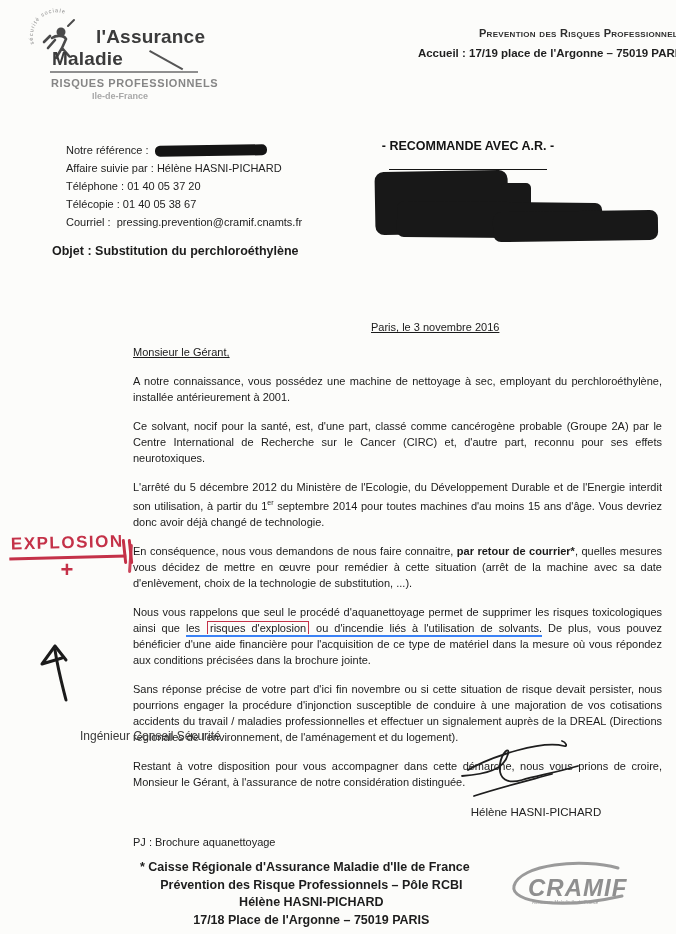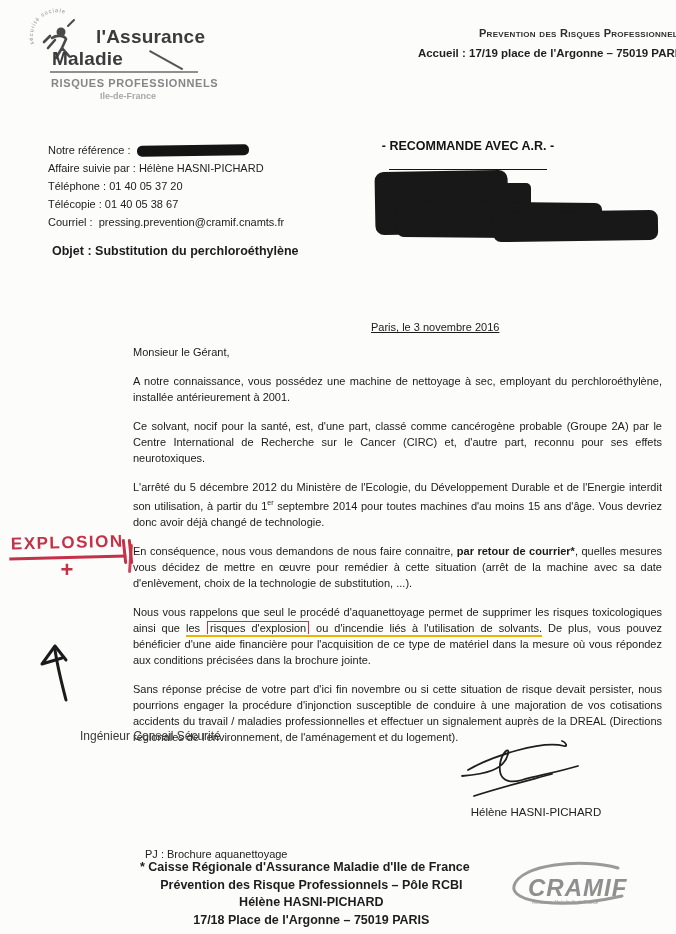--- a/index.html
+++ b/index.html
@@ -10,65 +10,65 @@
   }
   
   .logo-block{position:absolute;left:0;top:0;width:240px;height:110px;}
   .logo-figure{position:absolute;left:28px;top:8px;}
   .brand{position:absolute;font-weight:bold;color:#3b3b3b;font-size:19px;letter-spacing:0.2px;}
   .brand1{left:96px;top:26px;}
   .brand2{left:52px;top:48px;}
   .logo-swoosh{position:absolute;left:150px;top:50px;width:38px;border-top:2px solid #555;transform:rotate(29deg);transform-origin:left top;}
   .logo-rule{position:absolute;left:50px;top:71px;width:148px;border-top:2px solid #8f8f8f;}
   .logo-sub1{position:absolute;left:51px;top:77px;font-size:11px;font-weight:bold;color:#868686;letter-spacing:0.6px;}
-  .logo-sub2{position:absolute;left:100px;top:91px;font-size:9px;color:#a8a8a8;font-weight:bold;}
+  .logo-sub2{position:absolute;left:92px;top:91px;font-size:9px;color:#a8a8a8;font-weight:bold;}
   .hdr-right{position:absolute;right:-2px;top:27px;text-align:right;}
   .hdr-line1{font-variant:small-caps;font-size:11px;font-weight:600;color:#2e2e2e;letter-spacing:0.3px;}
   .hdr-line2{font-weight:bold;font-size:11.5px;color:#1f1f1f;margin-top:8px;}
   
-  .ref-block{position:absolute;left:48px;top:141px;font-size:11px;color:#222;text-align:center;}
+  .ref-block{position:absolute;left:66px;top:141px;font-size:11px;color:#222;text-align:center;}
   .ref-line{height:18px;display:flex;align-items:center;white-space:pre;}
   .redaction-bar{width:112px;height:11px;background:#141414;border-radius:5px;margin-left:6px;transform:rotate(-0.8deg);}
   .subject{position:absolute;left:52px;top:244px;font-weight:bold;font-size:12.5px;color:#1b1b1b;}
   
   .recommande{position:absolute;left:366px;top:139px;width:204px;text-align:center;font-weight:bold;font-size:12.5px;color:#141414;white-space:pre;}
   .recommande .und{border-bottom:1.6px solid #141414;padding-bottom:16px;}
   .blob{position:absolute;left:375px;top:168px;width:286px;height:78px;}
   .blob div{position:absolute;background:#181818;}
   .blob .b1{left:0;top:3px;width:133px;height:63px;border-radius:9px;transform:rotate(-1deg);}
   .blob .b2{left:126px;top:15px;width:30px;height:32px;border-radius:5px;}
   .blob .b3{left:22px;top:34px;width:205px;height:36px;border-radius:7px;transform:rotate(0.6deg);}
   .blob .b4{left:118px;top:43px;width:165px;height:30px;border-radius:8px;transform:rotate(-0.8deg);}
   
   .letter-body{position:absolute;left:133px;top:319px;width:529px;font-size:11px;line-height:16px;text-align:justify;color:#1b1b1b;}
   .date-line{margin-left:238px;text-align:left;text-decoration:underline;}
-  .salutation{margin-top:9px;}
+  .salutation{margin-top:9px;text-decoration:underline;}
   .letter-body p{margin:13px 0 0 0;}
   .b{font-weight:bold;}
   sup{font-size:7px;}
-  .red-underline{border-bottom:2px solid #eab308;padding-bottom:1px;}
+  .red-underline{border-bottom:2px solid #3b82f6;padding-bottom:1px;}
   .red-box{border:1.6px solid #c43148;border-bottom:none;padding:0 2px;margin:0 1px;}
   .red-margin-tick{position:absolute;left:129px;top:544px;width:3px;height:29px;background:#c43148;border-radius:2px;transform:rotate(4deg);opacity:.9;}
   
   .annotation{position:absolute;left:2px;top:533px;width:130px;text-align:center;color:#c43148;}
   .annot-word{display:inline-block;font-weight:bold;font-size:17px;letter-spacing:1.5px;border-bottom:3px solid #c43148;padding:0 2px 3px;}
   .w1{transform:rotate(-1.5deg);}
   .w2{transform:rotate(-1deg);margin-top:1px;}
   .annot-plus{font-size:22px;font-weight:bold;line-height:20px;margin:1px 0;}
   .annot-bars{position:absolute;right:0px;top:6px;display:flex;gap:3px;}
   .annot-bars i{display:block;width:3px;height:25px;background:#c43148;border-radius:2px;transform:rotate(-6deg);}
   .hand-arrow{position:absolute;left:34px;top:632px;}
   
   .sig-left-name{position:absolute;left:60px;top:701px;font-size:22px;font-weight:bold;color:#333;letter-spacing:0.6px;}
   .sig-left-title{position:absolute;left:80px;top:729px;font-size:12px;color:#3a3a3a;}
   .sig-right-titles{position:absolute;left:418px;top:704px;width:244px;text-align:center;font-size:11.5px;line-height:15px;color:#222;}
   .sig-scribble{position:absolute;left:452px;top:732px;}
   .sig-right-name{position:absolute;left:418px;top:806px;width:236px;text-align:center;font-size:11.5px;color:#222;}
   
-  .pj{position:absolute;left:145px;top:836px;font-size:11px;color:#222;margin-top:12px;}
+  .pj{position:absolute;left:133px;top:836px;font-size:11px;color:#222;}
   .footer-address{position:absolute;left:140px;top:859px;font-weight:bold;font-size:12.5px;line-height:17.5px;color:#1d1d1d;text-align:center;}
   .footer-address .indent{padding-left:13px;}
   .cramif{position:absolute;left:500px;top:856px;}
 </style>
 </head>
 <body>
 
 <div class="page">
 
   <div class="logo-block">
@@ -116,20 +116,21 @@
 
   <div class="letter-body">
     <div class="date-line">Paris, le 3 novembre 2016</div>
     <div class="salutation">Monsieur le Gérant,</div>
     <p>A notre connaissance, vous possédez une machine de nettoyage à sec, employant du perchloroéthylène, installée antérieurement à 2001.</p>
     <p>Ce solvant, nocif pour la santé, est, d'une part, classé comme cancérogène probable (Groupe 2A) par le Centre International de Recherche sur le Cancer (CIRC) et, d'autre part, reconnu pour ses effets neurotoxiques.</p>
     <p><span>L'arrêté du 5 décembre 2012 du Ministère de l'Ecologie, du Développement Durable et de l'Energie interdit son utilisation, à partir du 1</span><sup>er</sup><span> septembre 2014 pour toutes machines d'au moins 15 ans d'âge. Vous devriez donc avoir déjà changé de technologie.</span></p>
     <p><span>En conséquence, nous vous demandons de nous faire connaitre, </span><span class="b">par retour de courrier*</span><span>, quelles mesures vous décidez de mettre en œuvre pour remédier à cette situation (arrêt de la machine avec sa date d'enlèvement, choix de la technologie de substitution, ...).</span></p>
     <p><span>Nous vous rappelons que seul le procédé d'aquanettoyage permet de supprimer les risques toxicologiques ainsi que </span><span class="red-underline"><span>les </span><span class="red-box">risques d'explosion</span><span> ou d'incendie liés à l'utilisation de solvants.</span></span><span> De plus, vous pouvez bénéficier d'une aide financière pour l'acquisition de ce type de matériel dans la mesure où vous répondez aux conditions précisées dans la brochure jointe.</span></p>
     <p>Sans réponse précise de votre part d'ici fin novembre ou si cette situation de risque devait persister, nous pourrions engager la procédure d'injonction susceptible de conduire à une majoration de vos cotisations accidents du travail / maladies professionnelles et effectuer un signalement auprès de la DREAL (Directions régionales de l'environnement, de l'aménagement et du logement).</p>
+    <p>Restant à votre disposition pour vous accompagner dans cette démarche, nous vous prions de croire, Monsieur le Gérant, à l'assurance de notre considération distinguée.</p>
   </div>
   <div class="red-margin-tick"></div>
 
   <div class="annotation">
     <div><span class="annot-word w1">EXPLOSION</span></div>
     <div class="annot-plus">+</div>
     <div class="annot-bars">
         <i></i>
         <i></i>
       </div>

